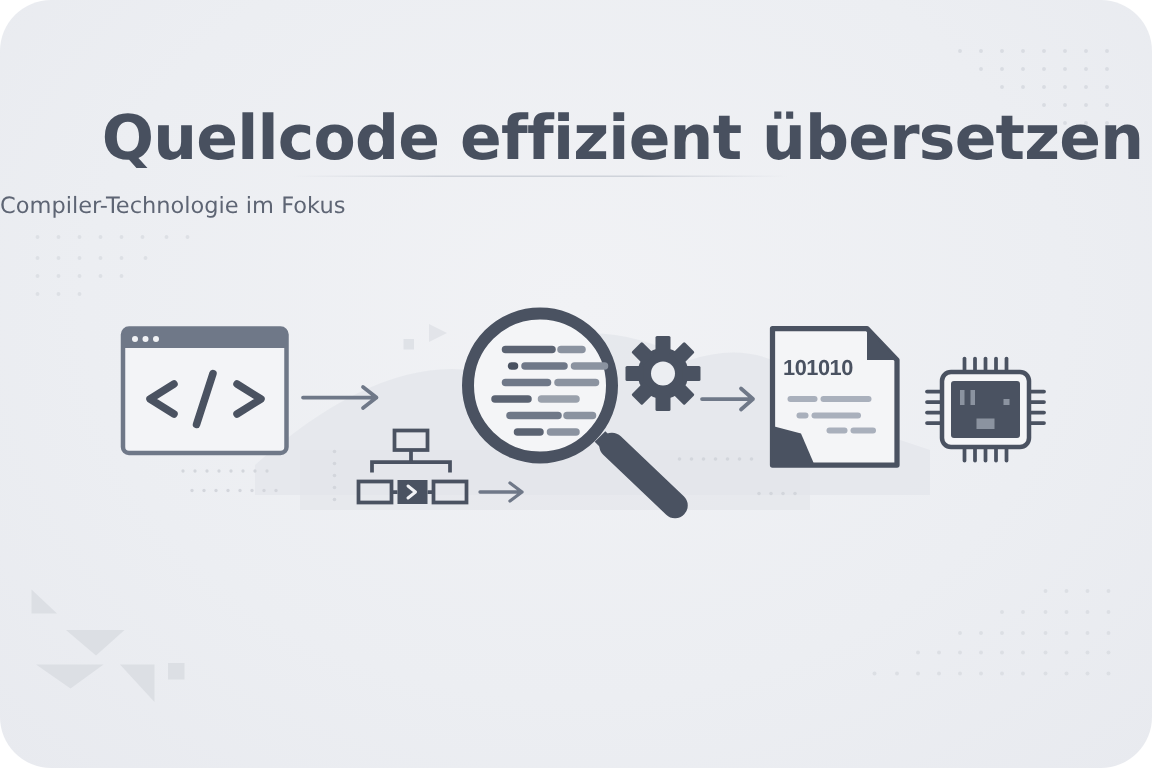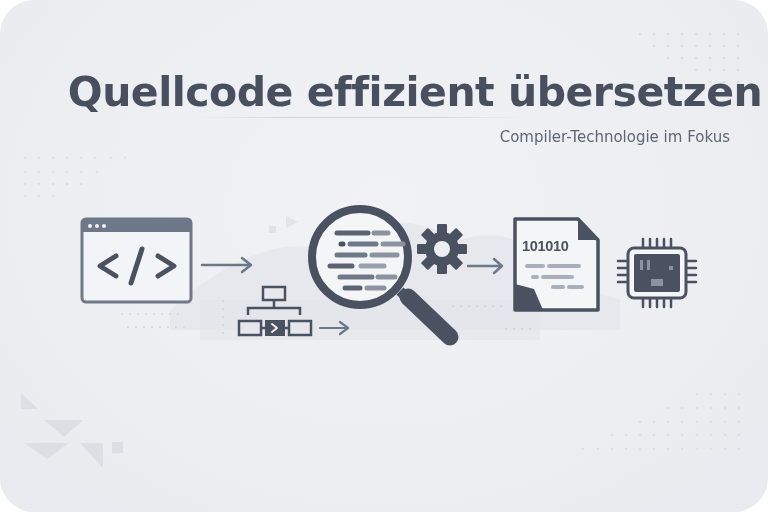--- a/index.html
+++ b/index.html
@@ -12,21 +12,21 @@
   .title {
     position:absolute; left:0; width:740px; top:68px; text-align:center;
     font-family:"DejaVu Sans", sans-serif; font-weight:bold; font-size:41px;
     color:#48505f; letter-spacing:-0.5px;margin-left:45px;
   }
   .rule {
     position:absolute; left:195px; top:117px; width:330px; height:1px;
     background: linear-gradient(90deg, rgba(200,205,214,0) 0%, #cfd3da 30%, #cfd3da 70%, rgba(200,205,214,0) 100%);
   }
   .subtitle {
-    position:absolute; left:0; width:730px; top:128px; text-align:right;
+    position:absolute; left:0; width:730px; top:128px; text-align:left;
     font-family:"DejaVu Sans", sans-serif; font-size:15px; color:#5e6574;
   }
   .layer { position:absolute; left:0; top:0; }
 </style>
 </head>
 <body>
 
 <div class="card">
 
   <svg class="layer" width="768" height="512">

